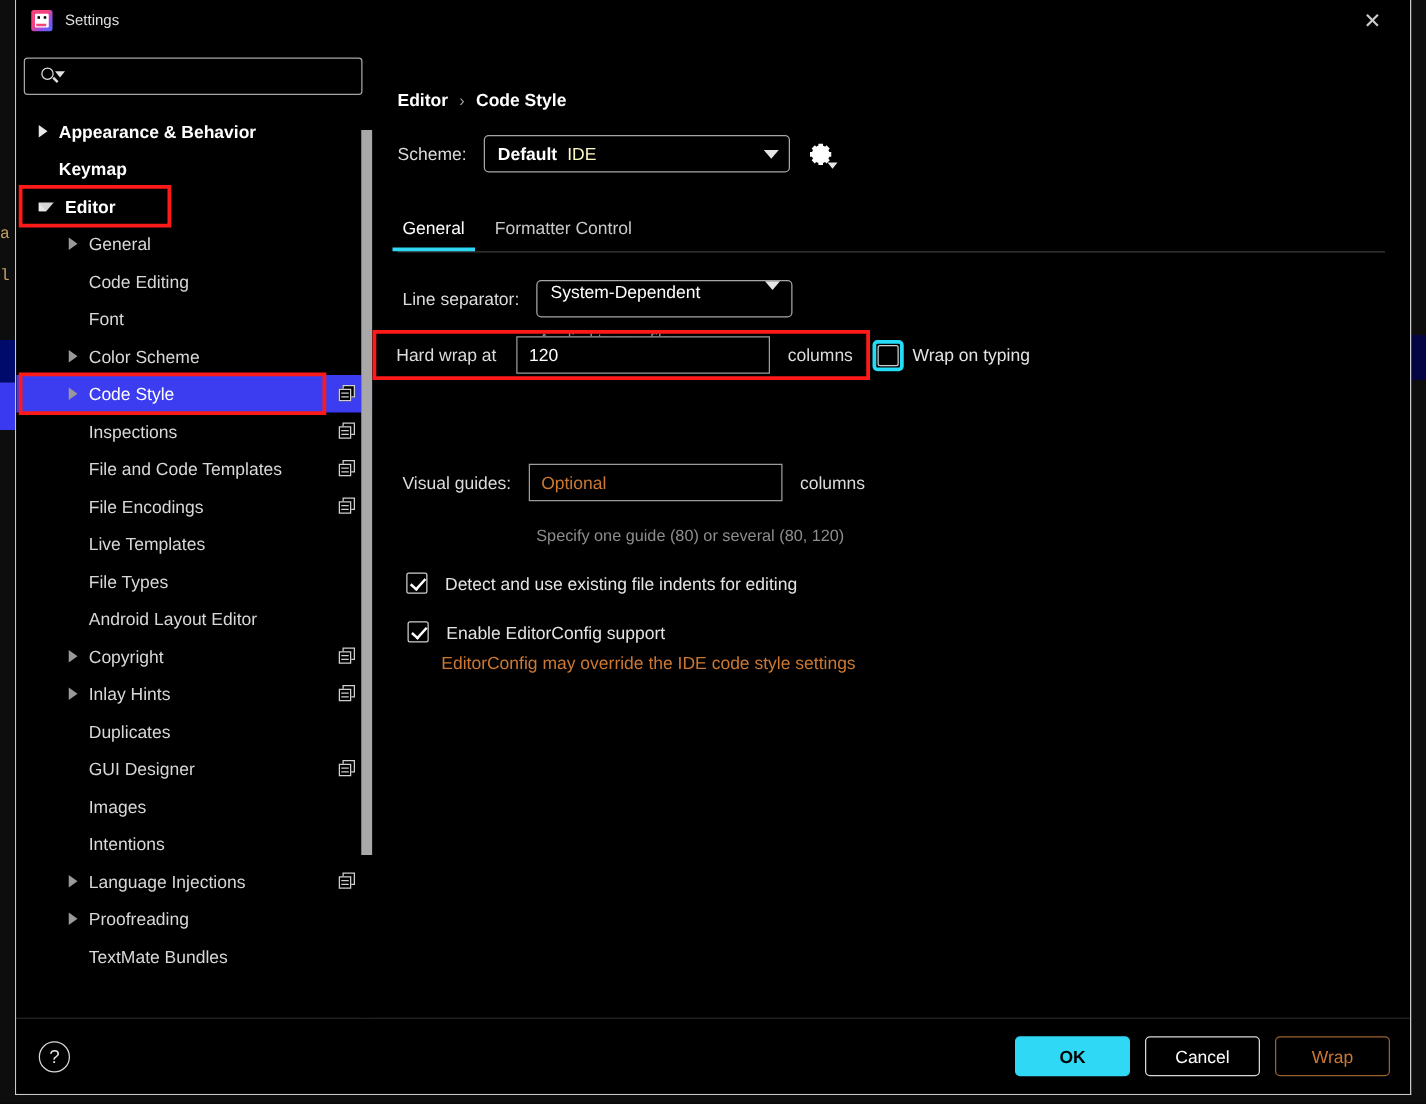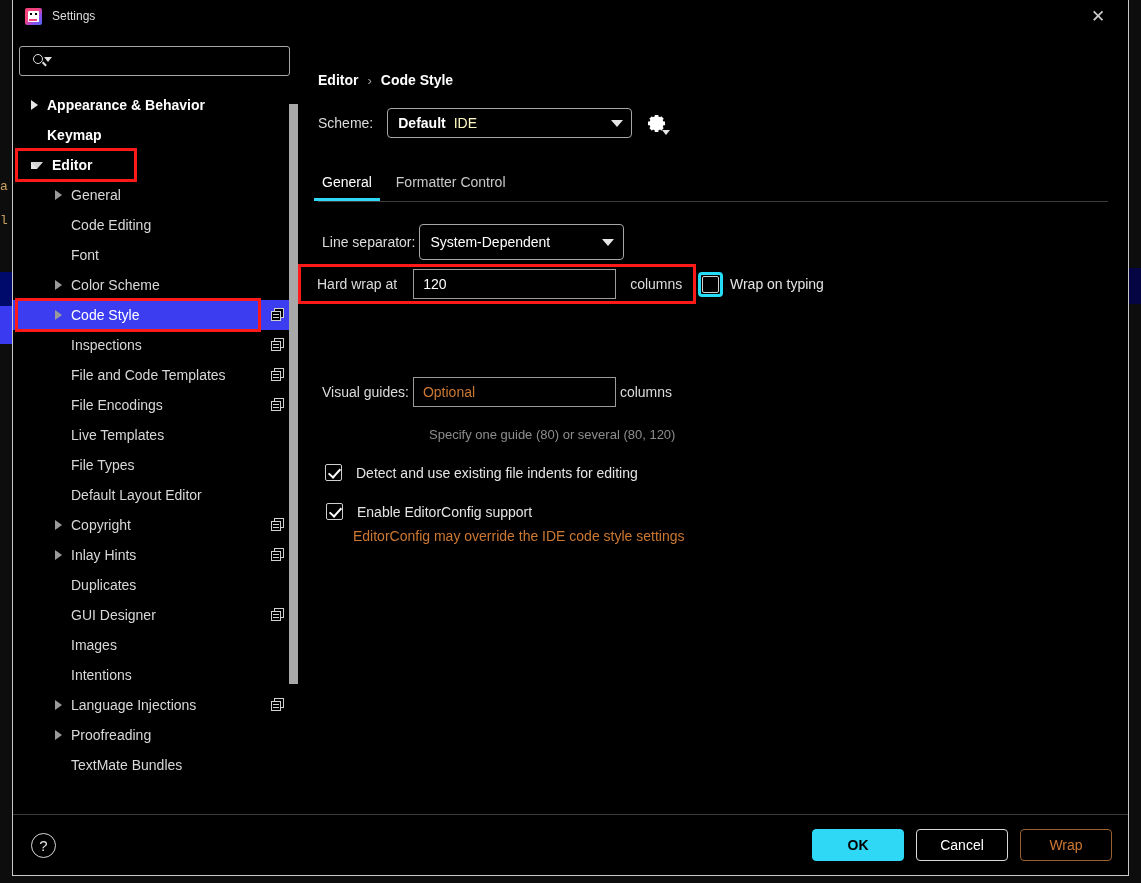--- a/index.html
+++ b/index.html
@@ -192,25 +192,25 @@
   #tabs { display: flex; gap: 24px; padding-left: 4px; }
   .tab { font-size: 14px; color: #c9c9c9; padding-bottom: 11px; position: relative; }
   .tab.active { color: #ffffff; }
   .tab.active::after {
     content: ""; position: absolute; left: -8px; right: -8px; bottom: 0;
     height: 3px; background: #2fd8f5;
   }
   #tabs-underline { height: 1px; background: #3b3b3b; margin-bottom: 22px; width: 100%; }
 
   
-  .form-row { display: flex; align-items: center; gap: 4px; }
+  .form-row { display: flex; align-items: center; gap: 14px; }
   .form-label { color: #dcdcdc; font-size: 14px; }
   .combo {
-    height: 36px; border: 1px solid #a6a6a6; border-radius: 4px;
-    background: #000000; display: flex; align-items: center;
+    height: 30px; border: 1px solid #a6a6a6; border-radius: 4px;
+    background: #000000; display: flex; 
     padding: 0 9px 0 10px; gap: 10px;
   }
   .combo .val { color: #ffffff; font-size: 14px; flex: 1; }
   .hint { color: #8d8d8d; font-size: 13px; }
 
   .text-input {
     height: 30px; border: 1px solid #9b9b9b;
     background: #000000; color: #ffffff; font-size: 14px;
     padding: 0 9px; outline: none;
     font-family: "Liberation Sans", sans-serif;
@@ -387,21 +387,21 @@
             <div class="tree-row" style="padding-left: 42px;">
               <span class="arrow hidden"></span>
               <span>Live Templates</span>
             </div>
             <div class="tree-row" style="padding-left: 42px;">
               <span class="arrow hidden"></span>
               <span>File Types</span>
             </div>
             <div class="tree-row" style="padding-left: 42px;">
               <span class="arrow hidden"></span>
-              <span>Default Layout Editor</span>
+              <span>Android Layout Editor</span>
             </div>
             <div class="tree-row" style="padding-left: 42px;">
               <span class="arrow"></span>
               <span>Copyright</span>
               <span class="copy-badge">
                 <span class="b1"></span>
                 <span class="b2"></span>
                 <span class="l1"></span>
                 <span class="l2"></span>
               </span>

